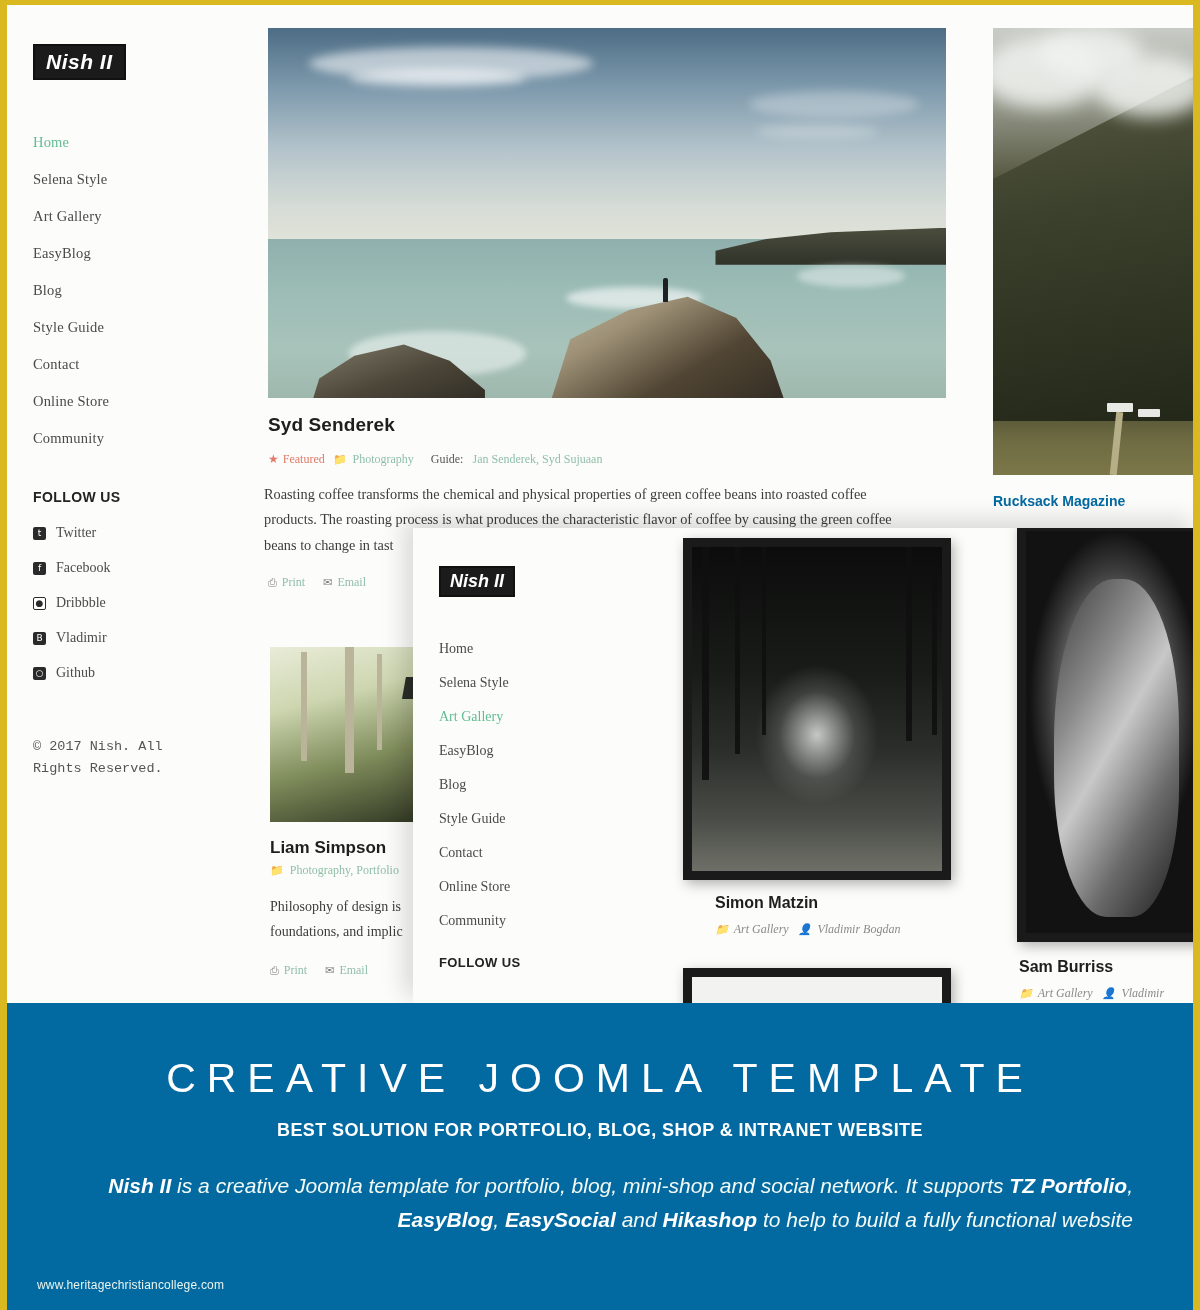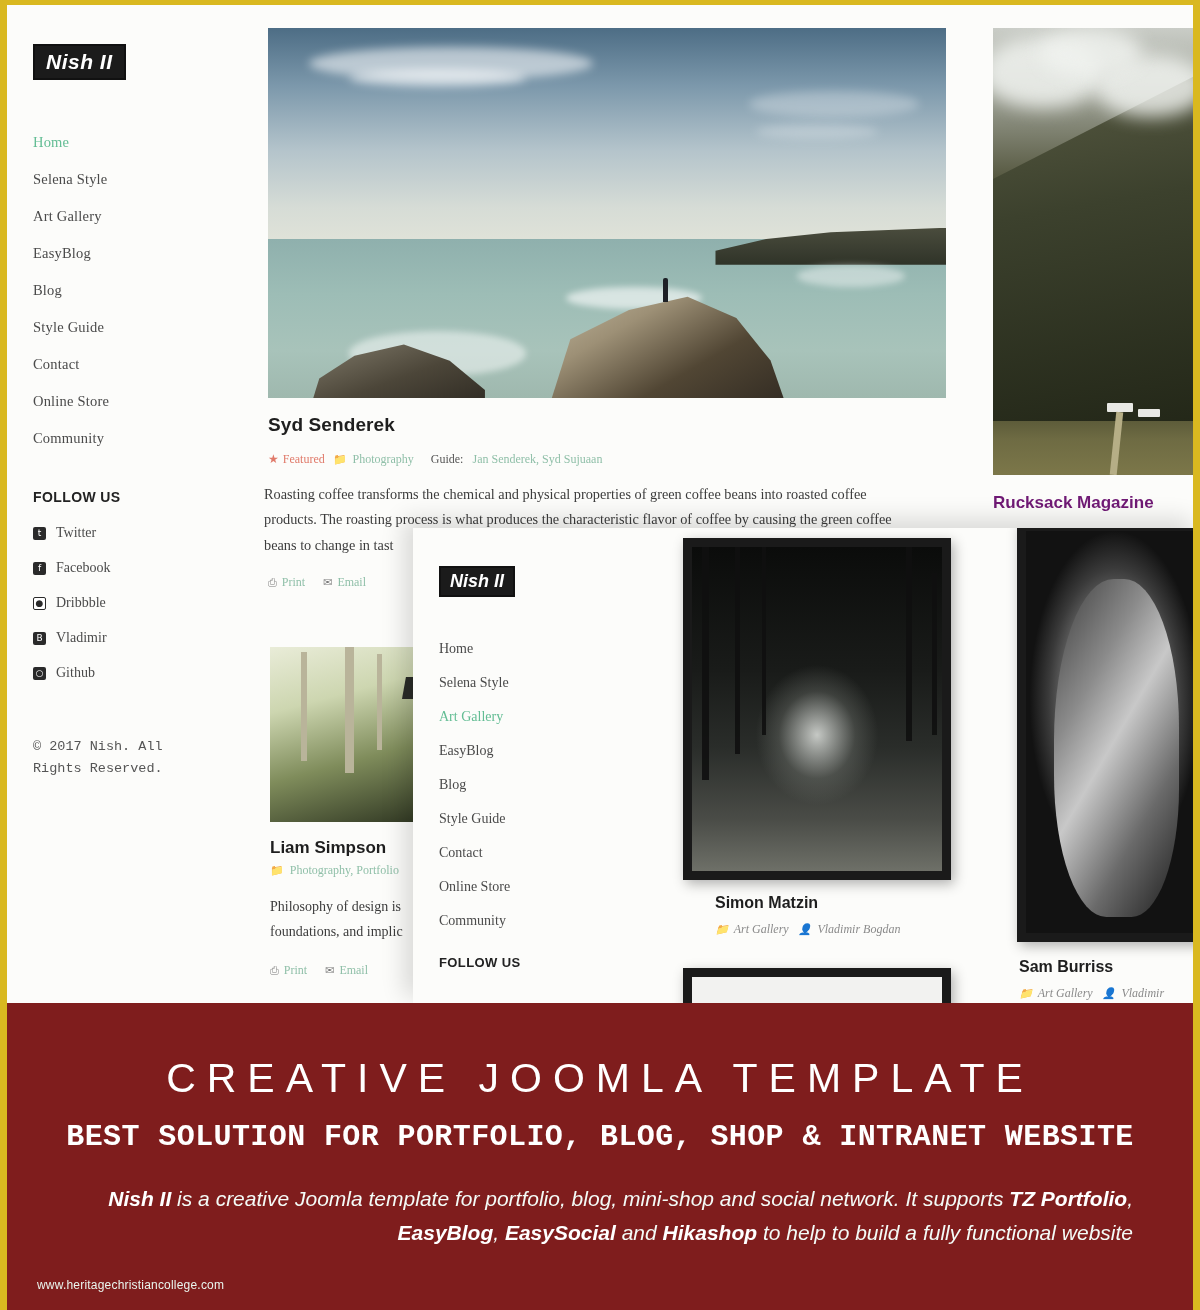--- a/index.html
+++ b/index.html
@@ -238,21 +238,21 @@
   }
   .mist { position:absolute; background:rgba(240,242,238,0.85); border-radius:50%; filter: blur(9px); }
   .slope {
     position:absolute; left:-6%; top:8%; width:115%; height:80%;
     background: linear-gradient(170deg,#5b5d45 0%, #3c412d 40%, #232718 100%);
     clip-path: polygon(0% 34%, 100% 0%, 100% 100%, 0% 100%);
   }
   .van { position:absolute; background:#e8e8e4; border-radius:1px; }
   .mtn-title {
     position:absolute; left:993px; top:493px;
-    font-size:17px; font-weight:bold; color:#701a75;
+    font-size:14px; font-weight:bold; color:#0369a1;
     font-family:"Liberation Sans", sans-serif;
     text-align:right;
   }
 
   
   #panel-front {
     position:absolute;
     left: 413px; top: 528px;
     width: 787px; height: 477px;
     background: #fcfcfa;
@@ -313,40 +313,40 @@
     position:absolute; display:flex; align-items:center; gap:10px;
     font-family:"Liberation Serif", serif; font-style:italic; font-size:12px; color:#8a8a8a;
   }
   .item-meta .seg { display:flex; align-items:center; gap:5px; }
 
   
   #promo {
     position:absolute;
     left:7px; top:1003px;
     width:1186px; height:307px;
-    background:#7f1d1d;
+    background:#0369a1;
     color:#ffffff;
     z-index: 40;
   }
   .promo-h1 {
     text-align:center;
     margin-top:52px;
     font-size:41px;
     font-weight:300;
     letter-spacing:11px;
     font-family:"Liberation Sans", sans-serif;
     color:#ffffff;
   }
   .promo-h2 {
     text-align:center;
     margin-top:18px;
-    font-size:30px;
+    font-size:18px;
     font-weight:bold;
     letter-spacing:0.4px;
-    font-family:Liberation Mono, monospace;
+    font-family:Liberation Sans, sans-serif;
     color:#ffffff;
   }
   .promo-p {
     text-align:right;
     margin-top:28px;
     font-size:21px;
     font-style:italic;
     line-height:1.62;
     font-family:"Liberation Sans", sans-serif;
     color:#f4fbf7;

